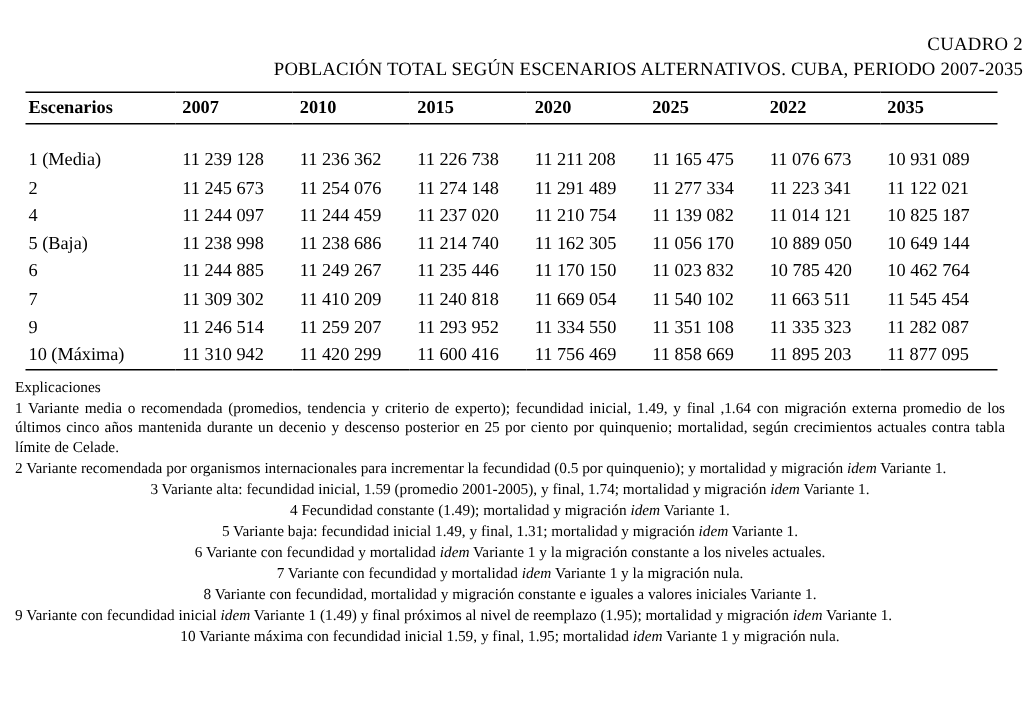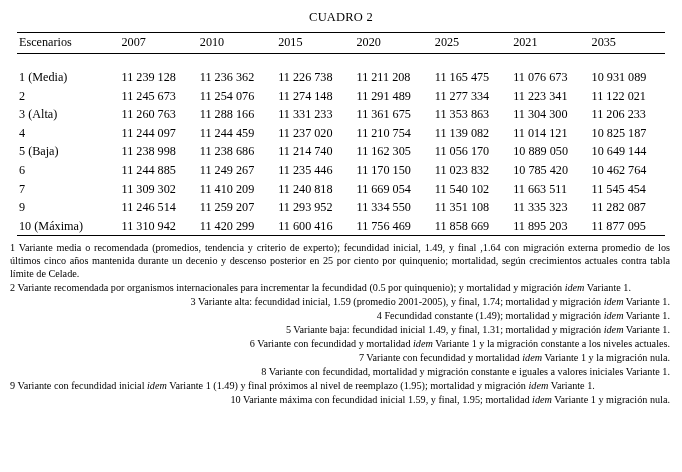--- a/index.html
+++ b/index.html
@@ -15,22 +15,22 @@
     overflow: hidden;
   }
   .page {
     position: relative;
     width: 682px;
     height: 472px;
     padding: 0;
     box-sizing: border-box;
   }
   .title-block {
-    text-align: center;
-    margin-top: 10px;
+    text-align: right;
+    margin-top: 22px;
   }
   .title-line1 {
     font-size: 12.5px;
     letter-spacing: 0.2px;
   }
   .title-line2 {
     font-size: 12.5px;
     letter-spacing: 0.1px;
     margin-top: 2px;
   }
@@ -42,20 +42,21 @@
   }
   table.data th, table.data td {
     padding: 0;
     font-weight: normal;
     text-align: left;
     white-space: nowrap;
   }
   table.data thead th {
     padding-top: 2px;
     padding-bottom: 3px;
+    font-weight: bold;
   }
   .hdr-row th {
     border-top: 1.1px solid #000;
     border-bottom: 1.1px solid #000;
   }
   .col-label {
     width: 104px;
     padding-left: 2px !important;
   }
   .col-year {
@@ -81,52 +82,53 @@
   .notes {
     margin: 6px 12px 0 10px;
     font-size: 10.2px;
     line-height: 12.6px;
   }
   .notes .heading {
     margin-bottom: 2px;
   }
   .note {
     margin-bottom: 1.5px;
-    text-align: right;
+    text-align: center;
   }
   .note-1 {
     text-align: justify;
   }
   .note-2 {
     text-align: justify;
   }
   .note-9 {
     text-align: justify;
   }
   i { font-style: italic; }
 </style>
 </head>
 <body>
 
 <div class="page">
 
   <div class="title-block">
     <div class="title-line1">CUADRO 2</div>
+    <div class="title-line2">POBLACIÓN TOTAL SEGÚN ESCENARIOS ALTERNATIVOS. CUBA, PERIODO 2007-2035</div>
   </div>
 
   <table class="data">
     <thead>
       <tr class="hdr-row">
         <th class="col-label">Escenarios</th>
         <th class="col-year">2007</th>
         <th class="col-year">2010</th>
         <th class="col-year">2015</th>
         <th class="col-year">2020</th>
         <th class="col-year">2025</th>
-        <th class="col-year">2021</th>
+        <th class="col-year">2022</th>
         <th class="col-year">2035</th>
       </tr>
     </thead>
     <tbody>
       <tr>
         <td class="col-label">1 (Media)</td>
         <td class="col-year">11 239 128</td>
         <td class="col-year">11 236 362</td>
         <td class="col-year">11 226 738</td>
         <td class="col-year">11 211 208</td>
@@ -136,30 +138,20 @@
       </tr>
       <tr>
         <td class="col-label">2</td>
         <td class="col-year">11 245 673</td>
         <td class="col-year">11 254 076</td>
         <td class="col-year">11 274 148</td>
         <td class="col-year">11 291 489</td>
         <td class="col-year">11 277 334</td>
         <td class="col-year">11 223 341</td>
         <td class="col-year">11 122 021</td>
-      </tr>
-      <tr>
-        <td class="col-label">3 (Alta)</td>
-        <td class="col-year">11 260 763</td>
-        <td class="col-year">11 288 166</td>
-        <td class="col-year">11 331 233</td>
-        <td class="col-year">11 361 675</td>
-        <td class="col-year">11 353 863</td>
-        <td class="col-year">11 304 300</td>
-        <td class="col-year">11 206 233</td>
       </tr>
       <tr>
         <td class="col-label">4</td>
         <td class="col-year">11 244 097</td>
         <td class="col-year">11 244 459</td>
         <td class="col-year">11 237 020</td>
         <td class="col-year">11 210 754</td>
         <td class="col-year">11 139 082</td>
         <td class="col-year">11 014 121</td>
         <td class="col-year">10 825 187</td>
@@ -211,20 +203,21 @@
         <td class="col-year">11 600 416</td>
         <td class="col-year">11 756 469</td>
         <td class="col-year">11 858 669</td>
         <td class="col-year">11 895 203</td>
         <td class="col-year">11 877 095</td>
       </tr>
     </tbody>
   </table>
 
   <div class="notes">
+    <div class="heading">Explicaciones</div>
 
     <div class="note note-1"><span>1 Variante media o recomendada (promedios, tendencia y criterio de experto); fecundidad inicial, 1.49, y final ,1.64 con migración externa promedio de los últimos cinco años mantenida durante un decenio y descenso posterior en 25 por ciento por quinquenio; mortalidad, según crecimientos actuales contra tabla límite de Celade.</span></div>
 
     <div class="note note-2"><span>2 Variante recomendada por organismos internacionales para incrementar la fecundidad (0.5 por quinquenio); y mortalidad y migración </span><i>idem</i><span> Variante 1.</span></div>
 
     <div class="note"><span>3 Variante alta: fecundidad inicial, 1.59 (promedio 2001-2005), y final, 1.74; mortalidad y migración </span><i>idem</i><span> Variante 1.</span></div>
 
     <div class="note"><span>4 Fecundidad constante (1.49); mortalidad y migración </span><i>idem</i><span> Variante 1.</span></div>
 
     <div class="note"><span>5 Variante baja: fecundidad inicial 1.49, y final, 1.31; mortalidad y migración </span><i>idem</i><span> Variante 1.</span></div>

